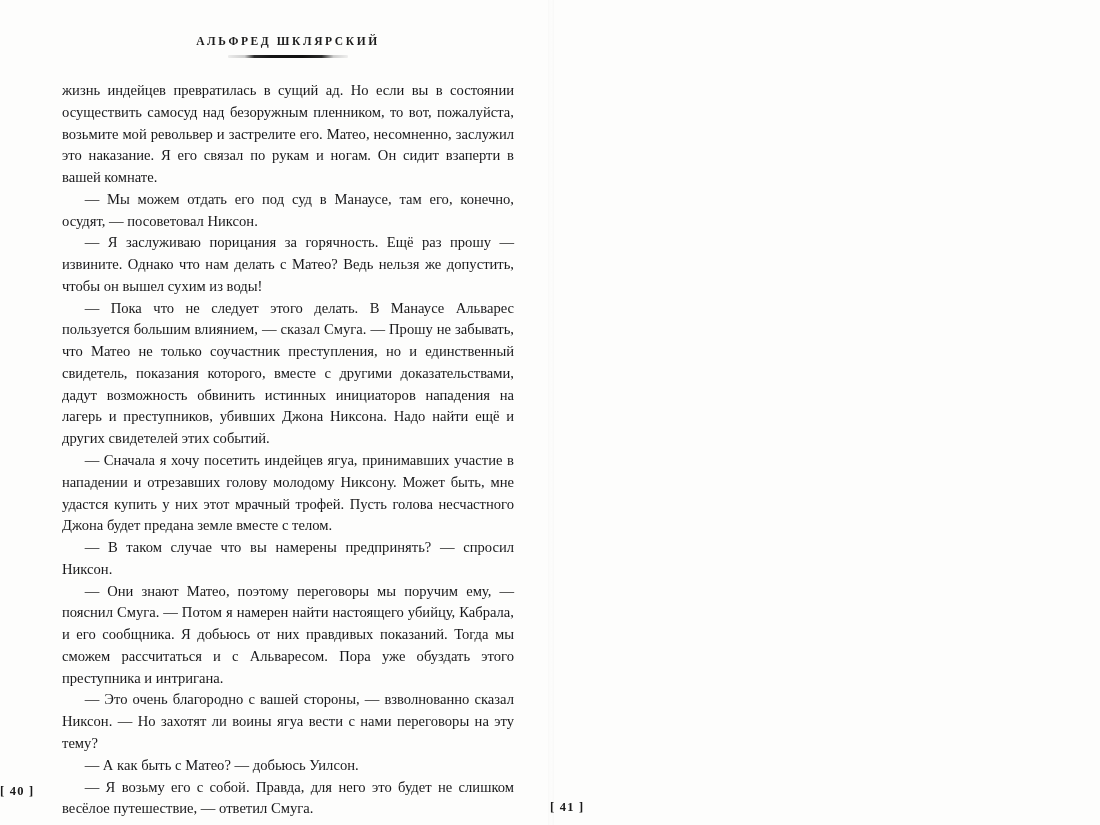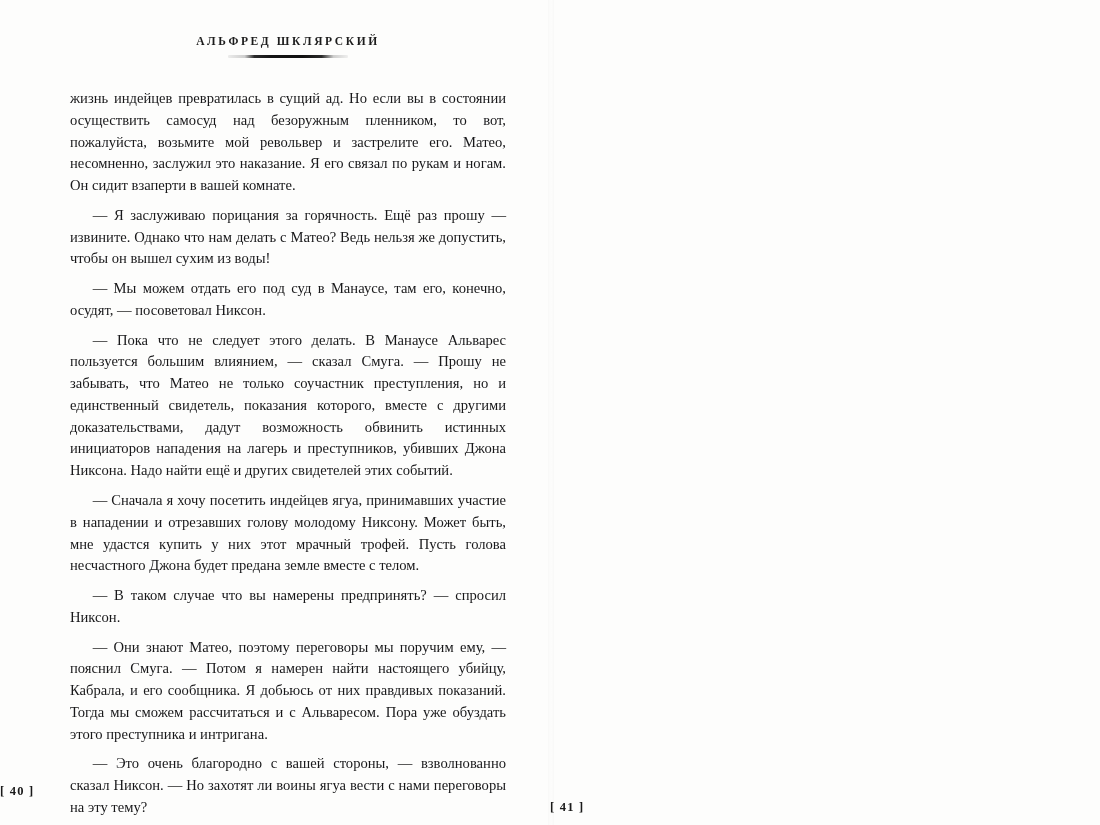--- a/index.html
+++ b/index.html
@@ -73,21 +73,21 @@
 
   .col {
     font-size: 14.6px;
     line-height: 1.492;
     text-align: justify;
     text-justify: inter-word;
     hyphens: manual;
     color: #18181a;
   }
   .col p {
-    margin: 8px;
+    margin: 0;
     text-indent: 0;
   }
   .col p.ind {
     text-indent: 1.55em;
   }
 
   .folio {
     position: absolute;
     width: 100%;
     left: 0;
@@ -122,22 +122,22 @@
 
   <div class="page page-left">
 
     <div class="lp-head running-head">
       <span class="rh-text">АЛЬФРЕД ШКЛЯРСКИЙ</span>
       <div class="rh-rule"></div>
     </div>
 
     <div class="col lp-col">
       <p>жизнь индейцев превратилась в сущий ад. Но если вы в состоянии осуществить самосуд над безоружным пленником, то вот, пожалуйста, возьмите мой револьвер и застрелите его. Матео, несомненно, заслужил это наказание. Я его связал по рукам и ногам. Он сидит взаперти в вашей комнате.</p>
+      <p class="ind">— Мы можем отдать его под суд в Манаусе, там его, конечно, осудят, — посоветовал Никсон.</p>
       <p class="ind">— Я заслуживаю порицания за горячность. Ещё раз прошу — извините. Однако что нам делать с Матео? Ведь нельзя же допустить, чтобы он вышел сухим из воды!</p>
-      <p class="ind">— Мы можем отдать его под суд в Манаусе, там его, конечно, осудят, — посоветовал Никсон.</p>
       <p class="ind">— Пока что не следует этого делать. В Манаусе Альварес пользуется большим влиянием, — сказал Смуга. — Прошу не забывать, что Матео не только соучастник преступления, но и единственный свидетель, показания которого, вместе с другими доказательствами, дадут возможность обвинить истинных инициаторов нападения на лагерь и преступников, убивших Джона Никсона. Надо найти ещё и других свидетелей этих событий.</p>
       <p class="ind">— Сначала я хочу посетить индейцев ягуа, принимавших участие в нападении и отрезавших голову молодому Никсону. Может быть, мне удастся купить у них этот мрачный трофей. Пусть голова несчастного Джона будет предана земле вместе с телом.</p>
       <p class="ind">— В таком случае что вы намерены предпринять? — спросил Никсон.</p>
       <p class="ind">— Они знают Матео, поэтому переговоры мы поручим ему, — пояснил Смуга. — Потом я намерен найти настоящего убийцу, Кабрала, и его сообщника. Я добьюсь от них правдивых показаний. Тогда мы сможем рассчитаться и с Альваресом. Пора уже обуздать этого преступника и интригана.</p>
       <p class="ind">— Это очень благородно с вашей стороны, — взволнованно сказал Никсон. — Но захотят ли воины ягуа вести с нами переговоры на эту тему?</p>
       <p class="ind">— А как быть с Матео? — добьюсь Уилсон.</p>
       <p class="ind">— Я возьму его с собой. Правда, для него это будет не слишком весёлое путешествие, — ответил Смуга.</p>
     </div>
 
     <div class="folio lp-folio">[ 40 ]</div>

